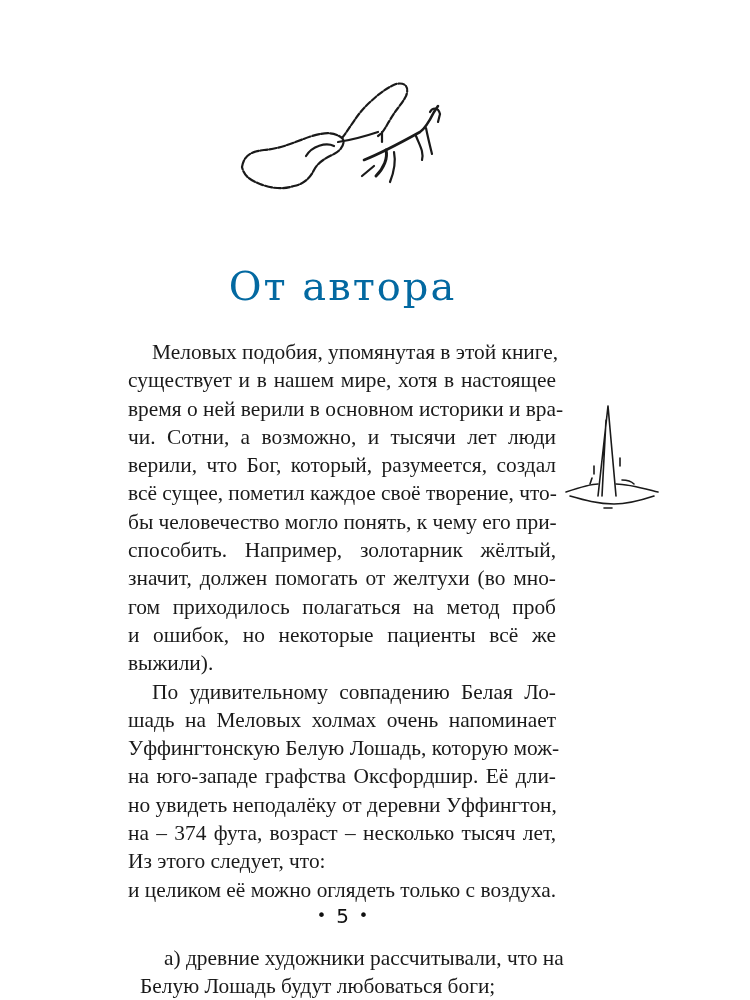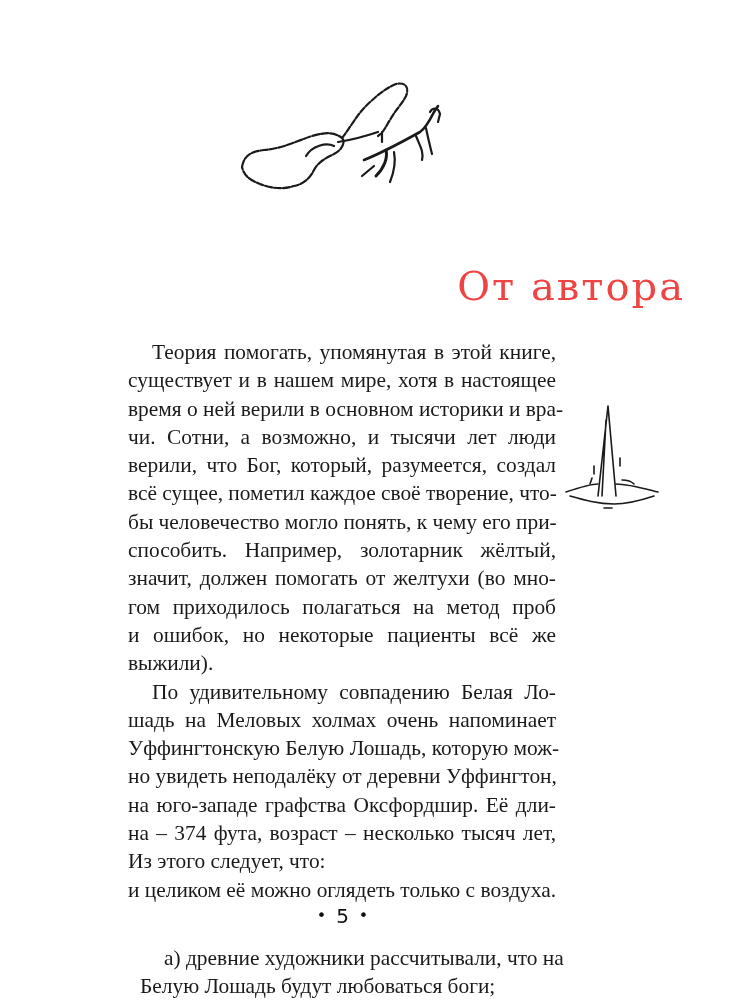--- a/index.html
+++ b/index.html
@@ -1,21 +1,21 @@
 <!DOCTYPE html>
 <html><head>
   <meta charset="utf-8">
   <style>
     html, body { margin: 0; padding: 0; background: #ffffff; }
     body { width: 750px; height: 1000px; position: relative; overflow: hidden; color: #1a1a1a; }
     .illustration-top { position: absolute; left: 236px; left: 234px; top: 72px; width: 210px; height: 125px; }
     .illustration-side { position: absolute; left: 564px; top: 400px; width: 96px; height: 110px; }
     .title {
-      position: absolute; left: 0; width: 685px; top: 236px; text-align: right;
-      font-family: "DejaVu Serif", serif; font-size: 40px; letter-spacing: 2px; color: #ef4444;
+      position: absolute; left: 0; width: 685px; top: 236px; text-align: center;
+      font-family: "DejaVu Serif", serif; font-size: 40px; letter-spacing: 2px; color: #0369a1;
       font-weight: normal;
     }
     .body-text {
       position: absolute; left: 128px; width: 428px; top: 338px;
       font-family: "Liberation Serif", serif; font-size: 21.4px; line-height: 28.3px; color: #1a1a1a;
     }
     .line { display: block; white-space: nowrap; text-align: justify; text-align-last: justify; }
     .line.last { text-align-last: left; }
     .indent { padding-left: 24px; }
     .gap { height: 28px; }
@@ -53,39 +53,39 @@
     <path d="M2 92 C14 88 26 84 34 84 M52 84 C64 84 78 88 94 92"></path>
     <path d="M6 96 C20 100 34 104 50 104 C64 104 78 100 90 96"></path>
     <path d="M30 66 L30 74 M56 58 L56 66 M28 78 L26 84"></path>
     <path d="M58 80 C64 80 68 82 70 84"></path>
     <path d="M40 108 L48 108"></path>
   </g>
 </svg>
 
 <div class="body-text">
   <p style="margin:0">
-    <span class="line indent">Теория помогать, упомянутая в этой книге,</span>
+    <span class="line indent">Меловых подобия, упомянутая в этой книге,</span>
     <span class="line">существует и в нашем мире, хотя в настоящее</span>
     <span class="line">время о ней верили в основном историки и вра-</span>
     <span class="line">чи. Сотни, а возможно, и тысячи лет люди</span>
     <span class="line">верили, что Бог, который, разумеется, создал</span>
     <span class="line">всё сущее, пометил каждое своё творение, что-</span>
     <span class="line">бы человечество могло понять, к чему его при-</span>
     <span class="line">способить. Например, золотарник жёлтый,</span>
     <span class="line">значит, должен помогать от желтухи (во мно-</span>
     <span class="line">гом приходилось полагаться на метод проб</span>
     <span class="line">и ошибок, но некоторые пациенты всё же</span>
     <span class="line last">выжили).</span>
   </p>
   <p style="margin:0">
     <span class="line indent">По удивительному совпадению Белая Ло-</span>
     <span class="line">шадь на Меловых холмах очень напоминает</span>
     <span class="line">Уффингтонскую Белую Лошадь, которую мож-</span>
+    <span class="line">на юго-западе графства Оксфордшир. Её дли-</span>
     <span class="line">но увидеть неподалёку от деревни Уффингтон,</span>
-    <span class="line">на юго-западе графства Оксфордшир. Её дли-</span>
     <span class="line">на – 374 фута, возраст – несколько тысяч лет,</span>
     <span class="line last">Из этого следует, что:</span>
     <span class="line">и целиком её можно оглядеть только с воздуха.</span>
   </p>
   <div class="gap"></div>
   <p style="margin:12px">
     <span class="line indent">а) древние художники рассчитывали, что на</span>
     <span class="line last">Белую Лошадь будут любоваться боги;</span>
   </p>
 </div>

